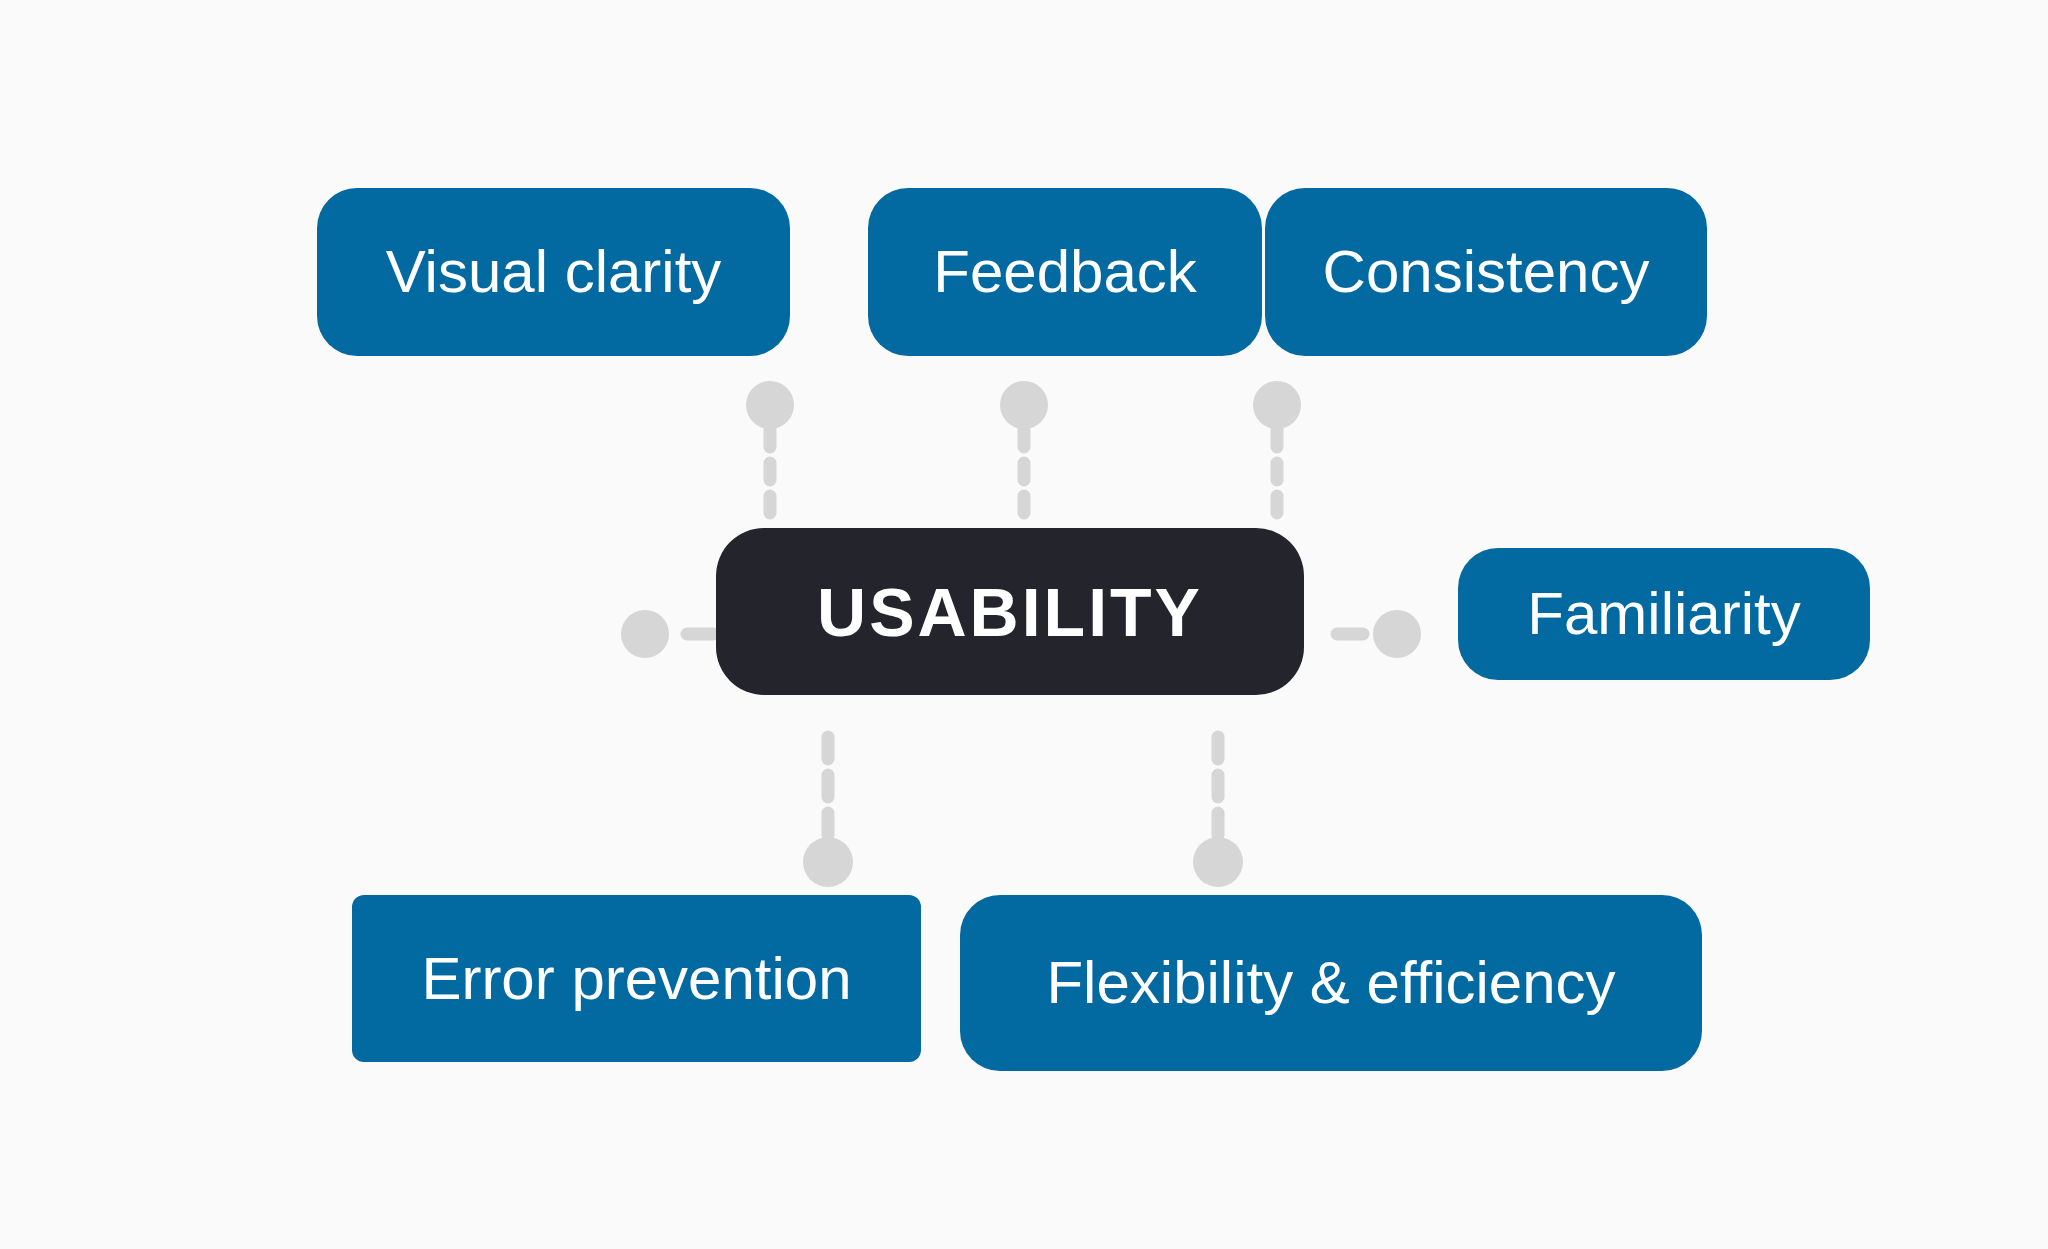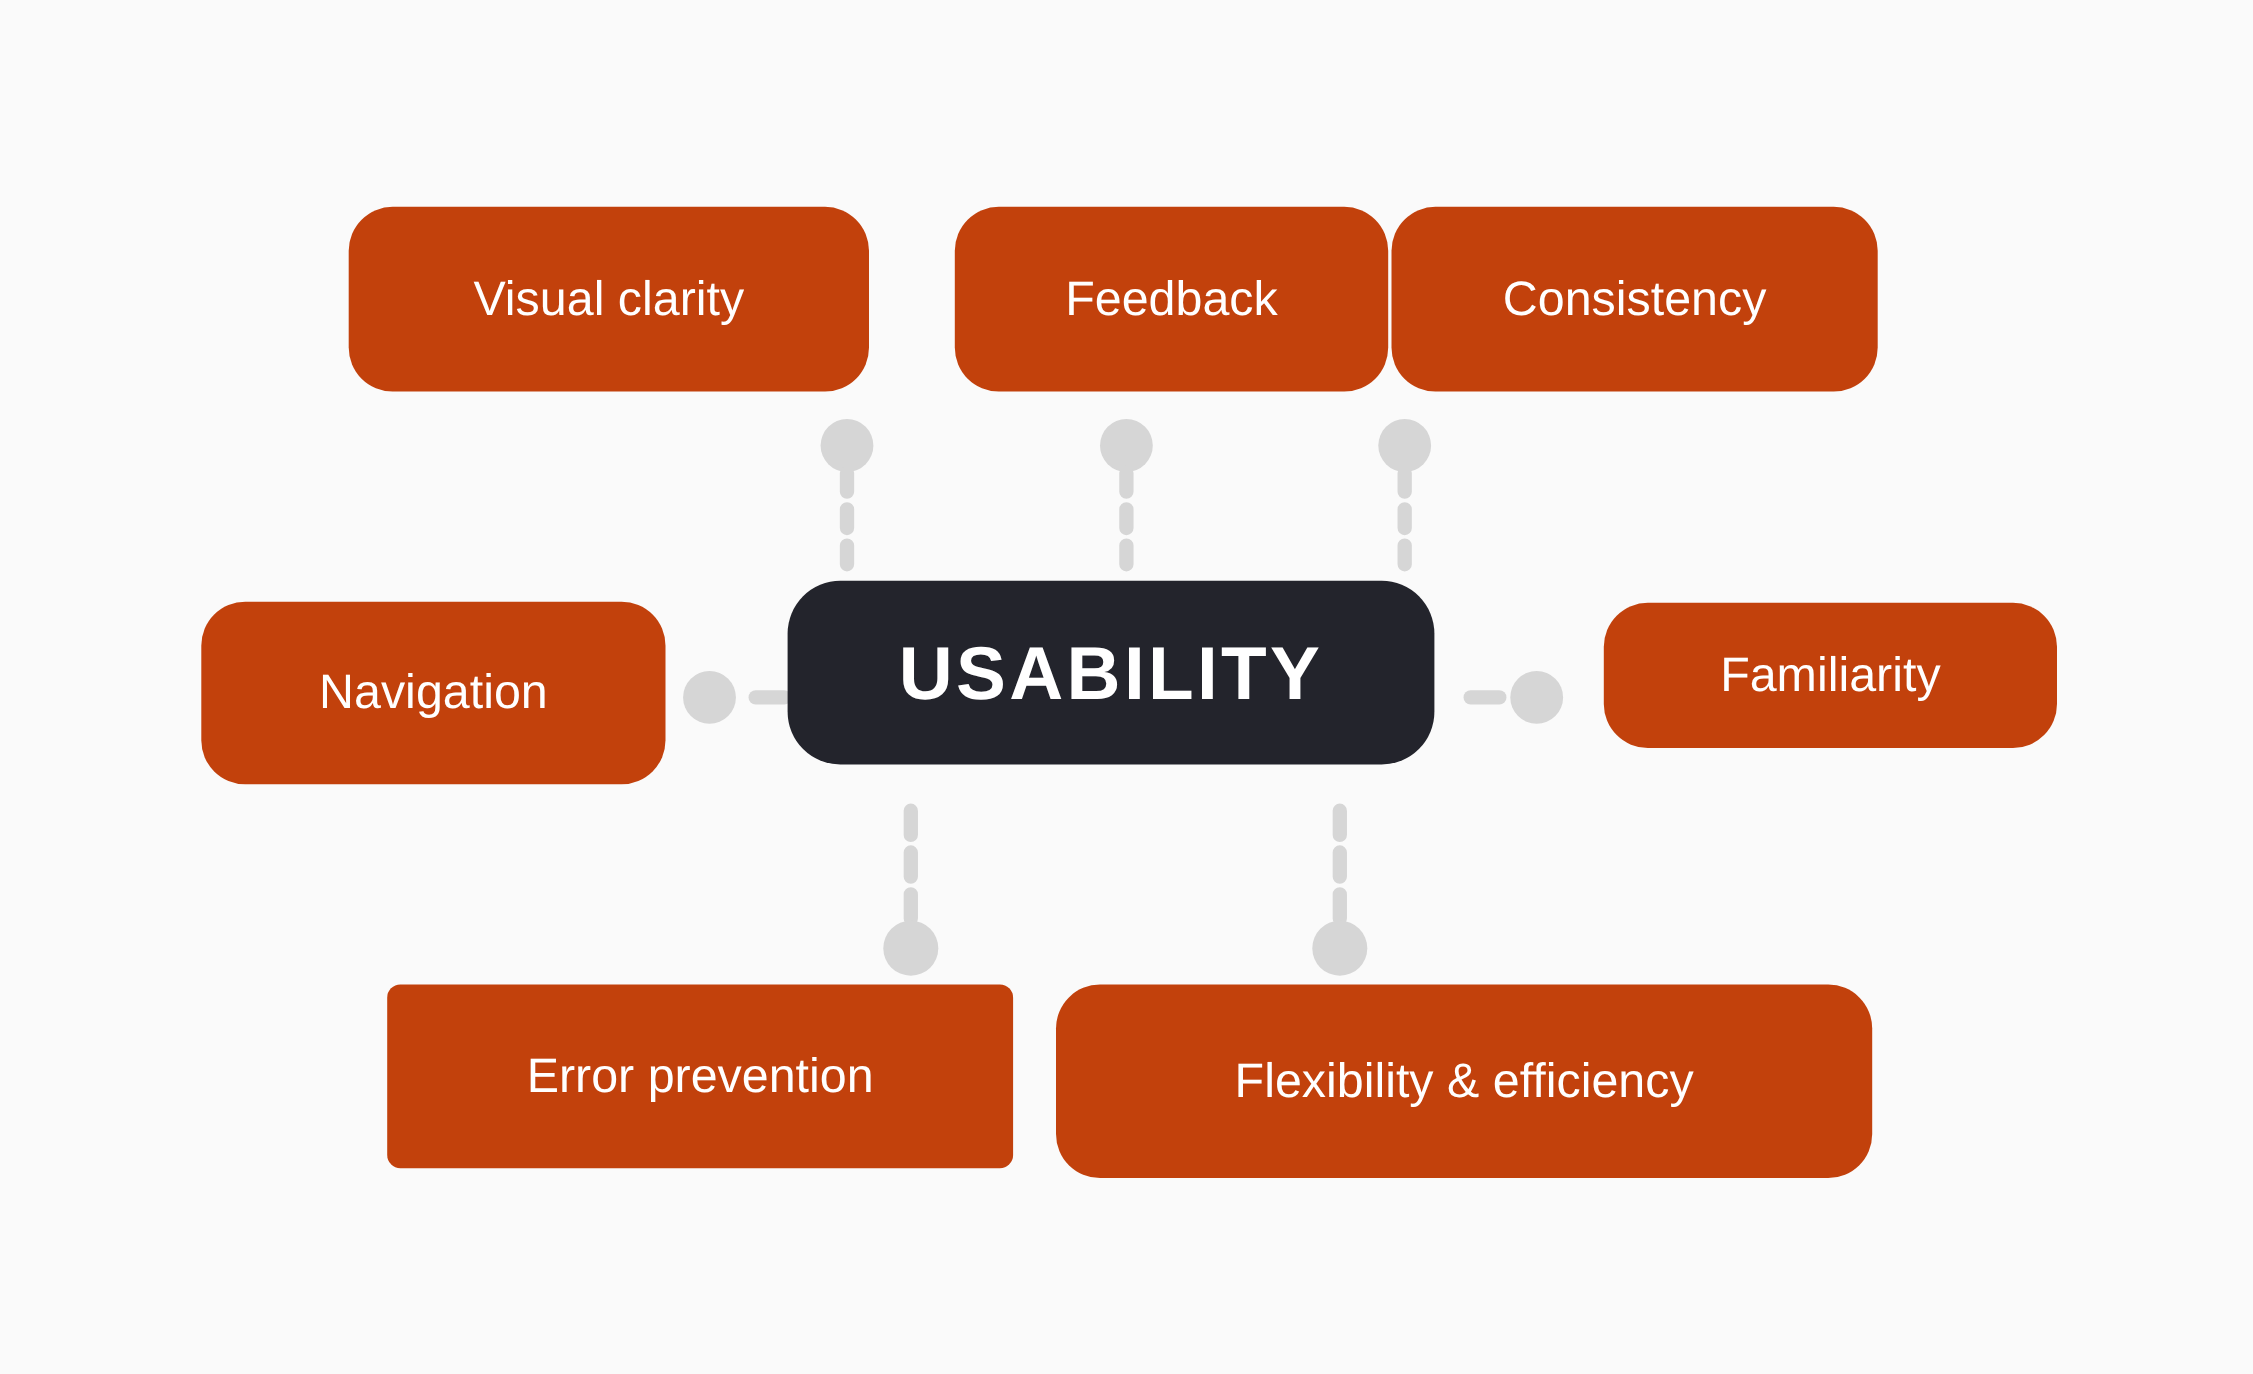--- a/index.html
+++ b/index.html
@@ -33,23 +33,23 @@
     fill: #d6d6d6;
   }
   .dashed-v { stroke-dasharray: 17 16; }
   .dashed-v-long { stroke-dasharray: 22 16; }
   .node {
     position: absolute;
     display: flex;
     align-items: center;
     justify-content: center;
     border-radius: 40px;
-    background: #c2410c;
+    background: #0369a1;
     color: #ffffff;
-    font-size: 44px;
+    font-size: 60px;
     font-weight: 500;
     line-height: 1;
     white-space: nowrap;
   }
   .node.center-node {
     background: #23242c;
     border-radius: 48px;
     font-size: 68px;
     font-weight: 700;
     letter-spacing: 3px;
@@ -108,23 +108,20 @@
   </div>
 
   <div class="node pos-feedback">
     <span>Feedback</span>
   </div>
 
   <div class="node pos-consistency">
     <span>Consistency</span>
   </div>
 
-  <div class="node pos-navigation">
-    <span>Navigation</span>
-  </div>
 
   <div class="node center-node pos-usability">
     <span>USABILITY</span>
   </div>
 
   <div class="node pos-familiarity">
     <span>Familiarity</span>
   </div>
 
   <div class="node pos-error-prevention">

